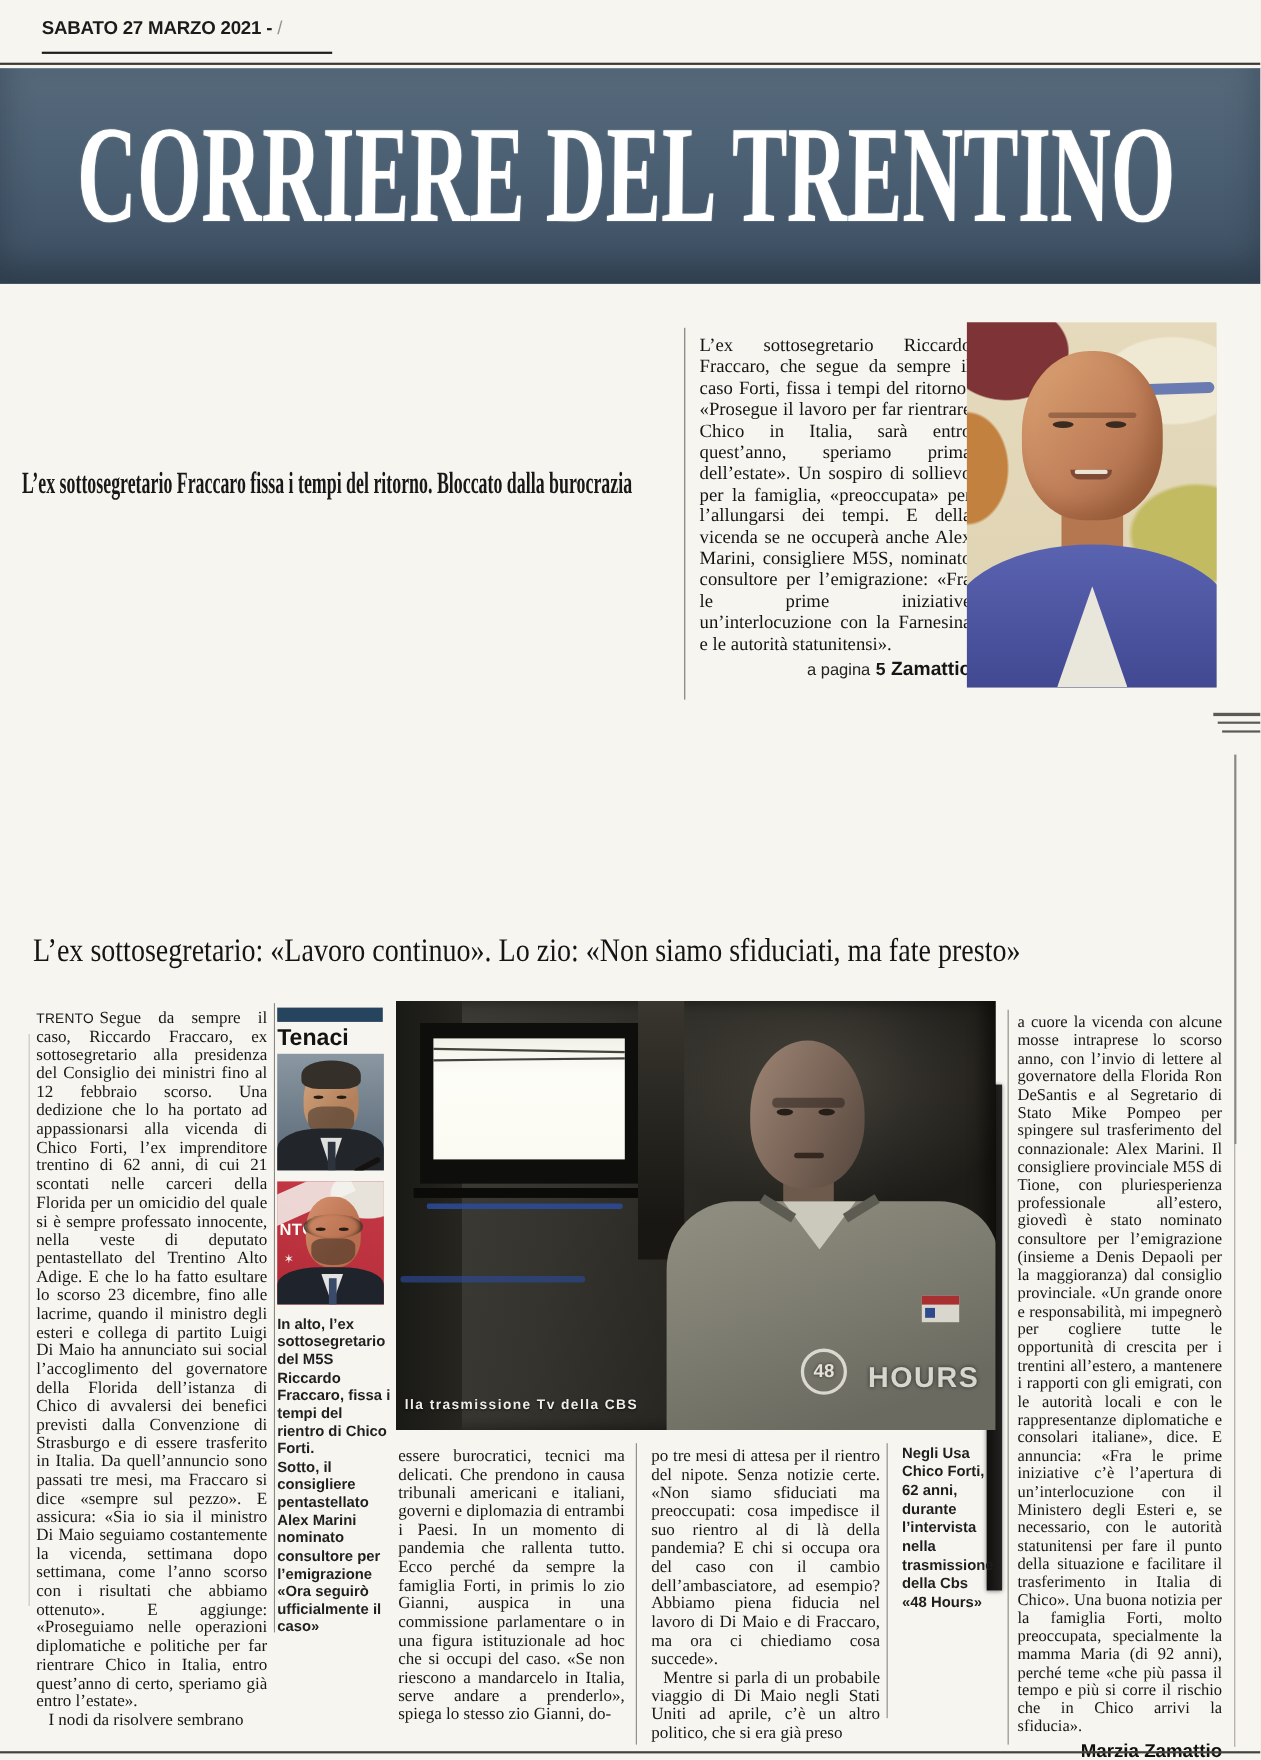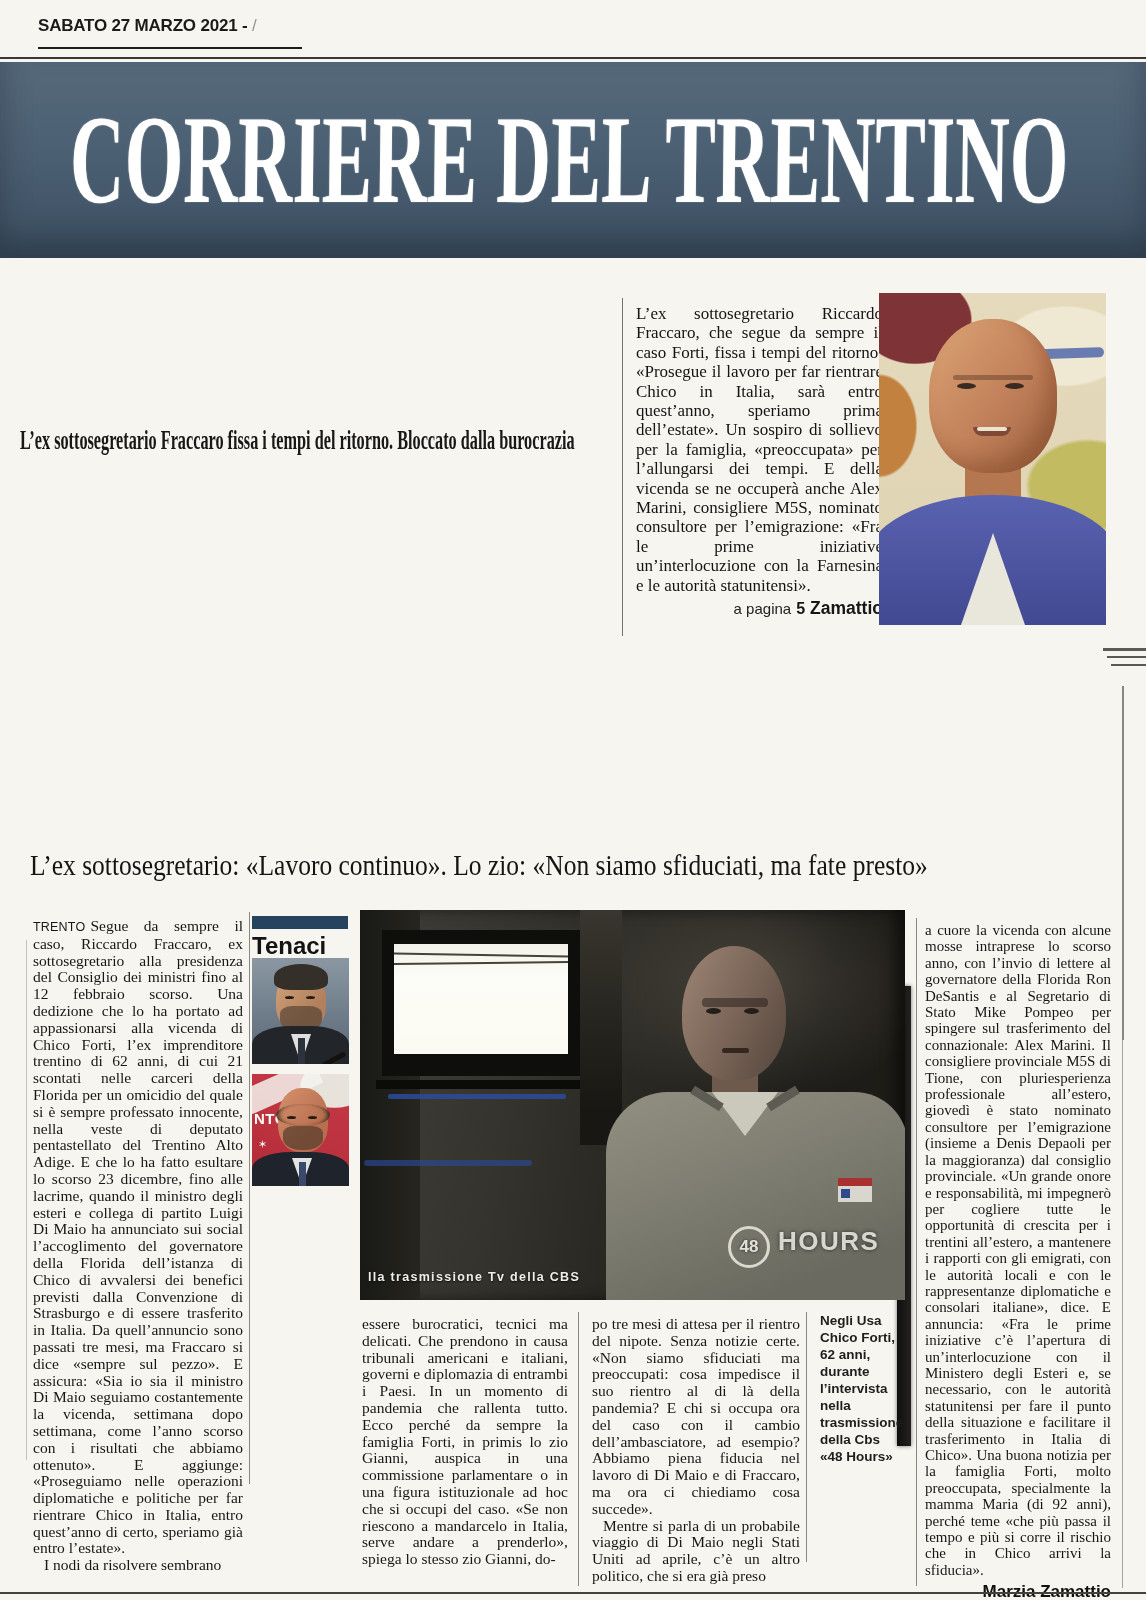--- a/index.html
+++ b/index.html
@@ -68,21 +68,21 @@
   .lead-dateline{font-family:"Liberation Sans",sans-serif;font-weight:400;font-size:12.5px;letter-spacing:.2px;margin-right:5px;}
 
   .col1{left:33px;top:918px;width:210px;}
   .col2{left:362px;top:1316px;width:206px;}
   .col3{left:592px;top:1316px;width:208px;}
   .col4{left:925px;top:922px;width:186px;font-size:15px;line-height:16.4px;}
   .byline{margin-top:6px;text-align:right;font-family:"Liberation Sans",sans-serif;font-weight:700;font-size:17px;color:#101010;}
 
   
   .tenaci-bar{position:absolute;left:252px;top:916px;width:96px;height:13px;background:#27445f;}
-  .tenaci-title{position:absolute;left:252px;top:932px;font-family:"Liberation Sans",sans-serif;font-weight:700;font-size:24px;color:#131313;}
+  .tenaci-title{position:absolute;left:252px;top:932px;font-family:"Liberation Sans",sans-serif;font-weight:700;font-size:21px;color:#131313;}
   .tenaci-caption{position:absolute;left:252px;top:1196px;width:103px;font-family:"Liberation Sans",sans-serif;font-weight:600;font-size:13.5px;line-height:16.2px;color:#1f1f1f;}
   .tenaci-caption p{margin:0;}
 
   .tphoto1{position:absolute;left:252px;top:958px;width:97px;height:106px;overflow:hidden;background:linear-gradient(180deg,#8b98a2 0%,#6e7c89 55%,#5b6975 100%);}
   .tp1-head{position:absolute;left:24px;top:12px;width:50px;height:62px;border-radius:46% 46% 42% 42%;background:linear-gradient(130deg,#cb9d76 15%,#b2805c 70%);}
   .tp1-hair{position:absolute;left:22px;top:6px;width:54px;height:26px;border-radius:50% 50% 30% 30%;background:#342f28;}
   .tp1-beard{position:absolute;left:28px;top:48px;width:42px;height:26px;border-radius:30% 30% 48% 48%;background:rgba(60,50,40,.55);}
   .tp1-eye{position:absolute;width:9px;height:3px;background:#241c15;border-radius:50%;top:38px;}
   .tp1-eye.l{left:33px;} .tp1-eye.r{left:54px;}
   .tp1-suit{position:absolute;left:0;bottom:0;width:97px;height:38px;background:#22262b;border-radius:40% 40% 0 0/18px 18px 0 0;}
@@ -123,21 +123,21 @@
   .pc-eye.l{left:24px;} .pc-eye.r{left:62px;}
   .pc-mouth{position:absolute;left:40px;top:102px;width:27px;height:5px;background:#33271f;border-radius:3px;}
   .pc-neck{position:absolute;left:352px;top:158px;width:46px;height:32px;background:#6e594d;}
   .pc-shirt{position:absolute;left:246px;top:182px;width:302px;height:210px;border-radius:62px 54px 0 0;background:linear-gradient(160deg,#8e8c7e 8%,#7d7c70 45%,#6b6a60 82%);}
   .pc-vtee{position:absolute;left:352px;top:182px;width:66px;height:44px;clip-path:polygon(0 0,100% 0,50% 100%);background:#cbc8bc;}
   .pc-collar-l{position:absolute;left:330px;top:184px;width:34px;height:9px;background:#5d5c53;transform:rotate(32deg);}
   .pc-collar-r{position:absolute;left:406px;top:184px;width:34px;height:9px;background:#5d5c53;transform:rotate(-32deg);}
   .pc-badge{position:absolute;left:478px;top:268px;width:34px;height:24px;background:#d9d6cd;}
   .pc-badge::before{content:"";position:absolute;left:0;top:0;width:34px;height:8px;background:#a83030;}
   .pc-badge::after{content:"";position:absolute;left:3px;top:11px;width:9px;height:9px;background:#2e4a8c;}
-  .pc-logo{position:absolute;left:368px;top:316px;display:flex;align-items:flex-start;gap:8px;}
+  .pc-logo{position:absolute;left:368px;top:316px;display:flex;align-items:flex-end;gap:19px;}
   .pc-logo-circle{width:36px;height:36px;border:3px solid rgba(236,234,226,.85);border-radius:50%;display:flex;align-items:center;justify-content:center;font-family:"Liberation Sans",sans-serif;font-weight:700;font-size:17px;color:rgba(240,238,230,.92);text-shadow:0 0 3px rgba(0,0,0,.6);}
   .pc-logo-text{font-family:"Liberation Sans",sans-serif;font-weight:700;font-size:26px;letter-spacing:1.5px;color:rgba(236,234,226,.88);text-shadow:0 0 4px rgba(0,0,0,.6);}
   .pc-caption{position:absolute;left:8px;top:360px;font-family:"Liberation Sans",sans-serif;font-weight:700;font-size:12.5px;letter-spacing:1.3px;color:#efeeea;text-shadow:0 1px 2px rgba(0,0,0,.8);}
 
   
   .usa-caption{position:absolute;left:820px;top:1312px;width:86px;font-family:"Liberation Sans",sans-serif;font-weight:600;font-size:13.5px;line-height:17px;color:#1e1e1e;}
   .usa-caption .cap-title{font-weight:700;margin:0;}
   .usa-caption p{margin:0;}
 
   .bottom-rule{position:absolute;left:0;top:1592px;width:1146px;height:2px;background:#44423e;}
@@ -230,20 +230,24 @@
     <div class="tp2-head"></div>
     <div class="tp2-hairside"></div>
     <div class="tp2-eye l"></div>
     <div class="tp2-eye r"></div>
     <div class="tp2-beard"></div>
     <div class="tp2-suit"></div>
     <div class="tp2-shirt"></div>
     <div class="tp2-tie"></div>
   </div>
 
+  <div class="tenaci-caption">
+    <p>In alto, l’ex sottosegretario del M5S Riccardo Fraccaro, fissa i tempi del rientro di Chico Forti.</p>
+    <p>Sotto, il consigliere pentastellato Alex Marini nominato consultore per l’emigrazione «Ora seguirò ufficialmente il caso»</p>
+  </div>
 
   <div class="photo-center">
     <div class="pc-walldark"></div>
     <div class="pc-winframe"></div>
     <div class="pc-winpane"></div>
     <div class="pc-wire" style="top:44px;transform:rotate(1deg);"></div>
     <div class="pc-wire" style="top:52px;transform:rotate(-0.6deg);"></div>
     <div class="pc-sill"></div>
     <div class="pc-pillar"></div>
     <div class="pc-blue1"></div>

